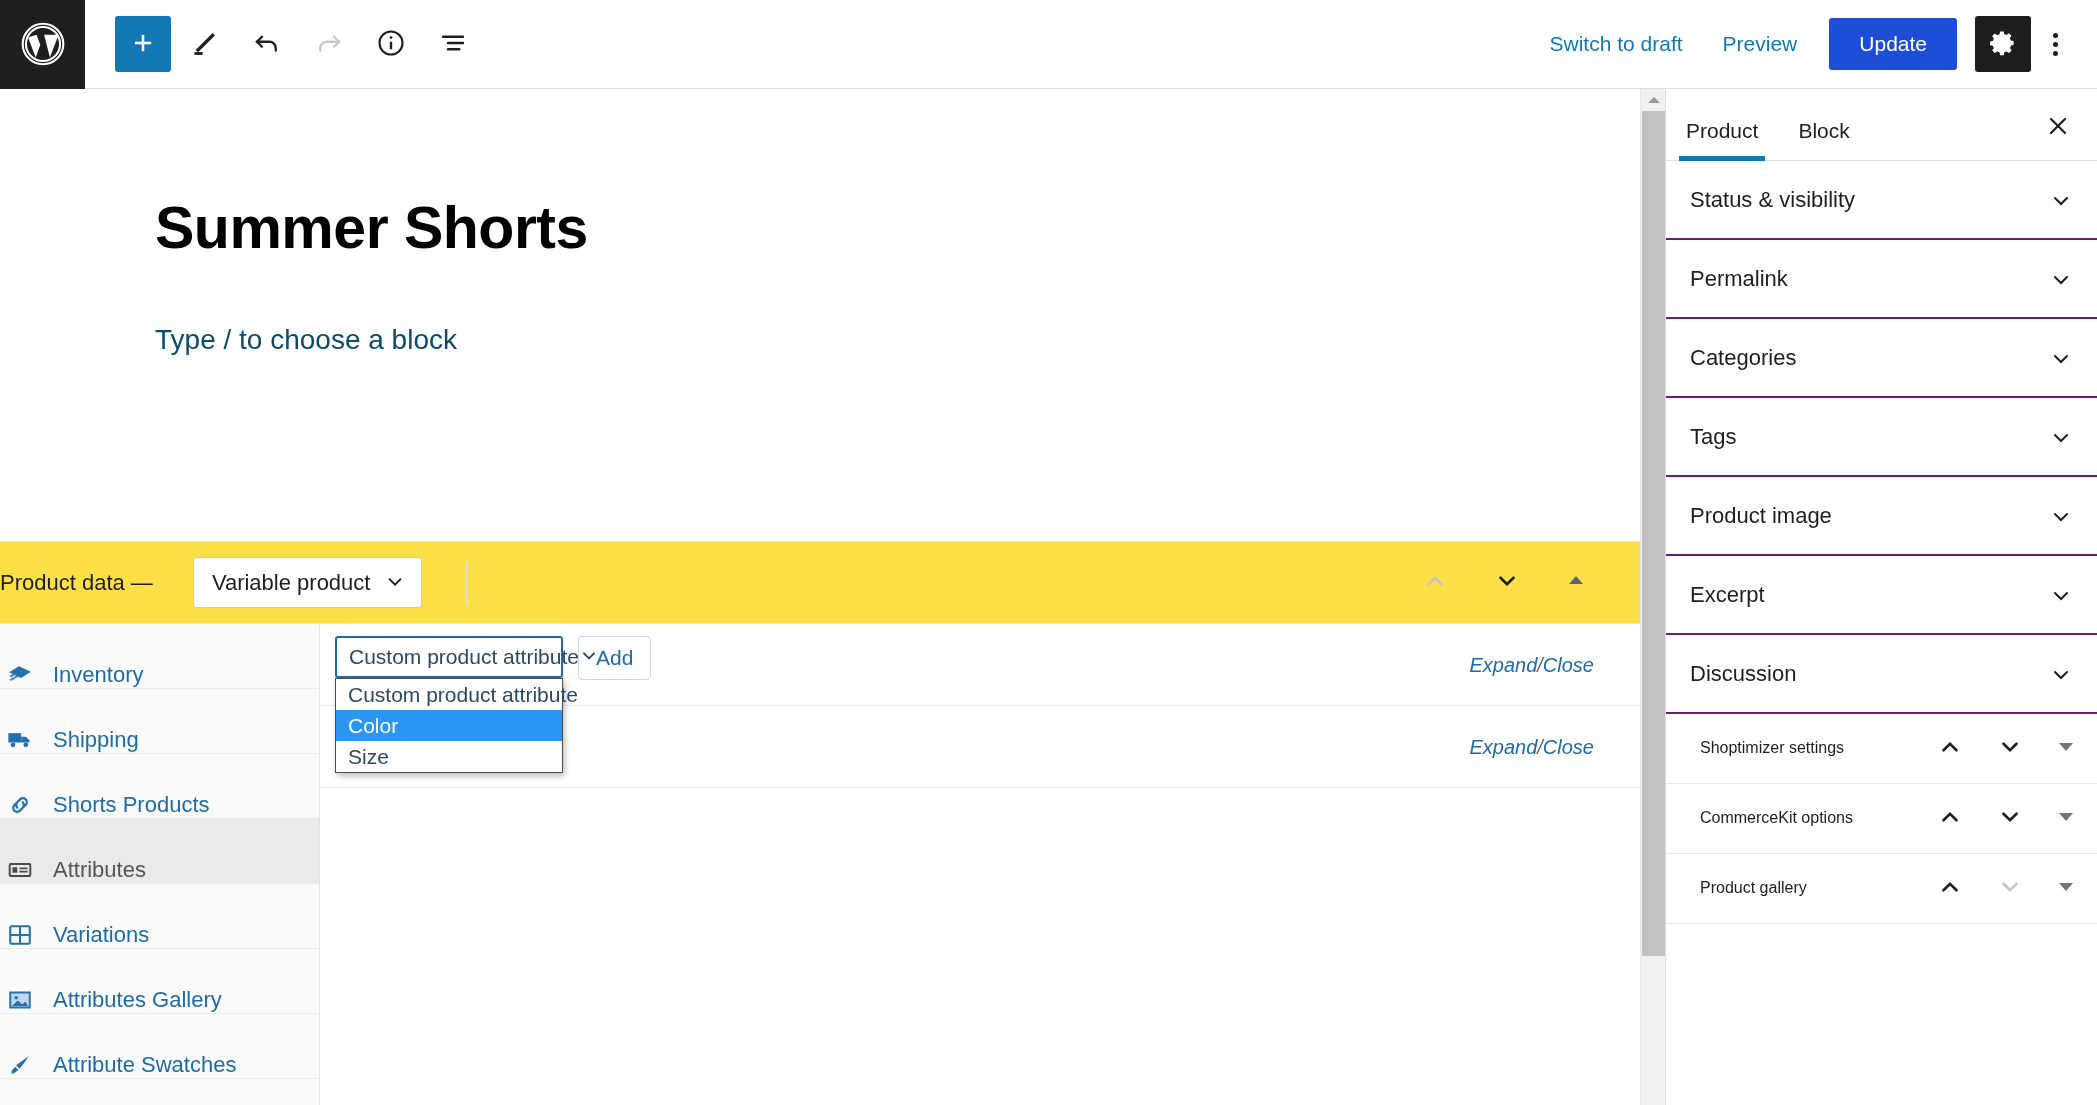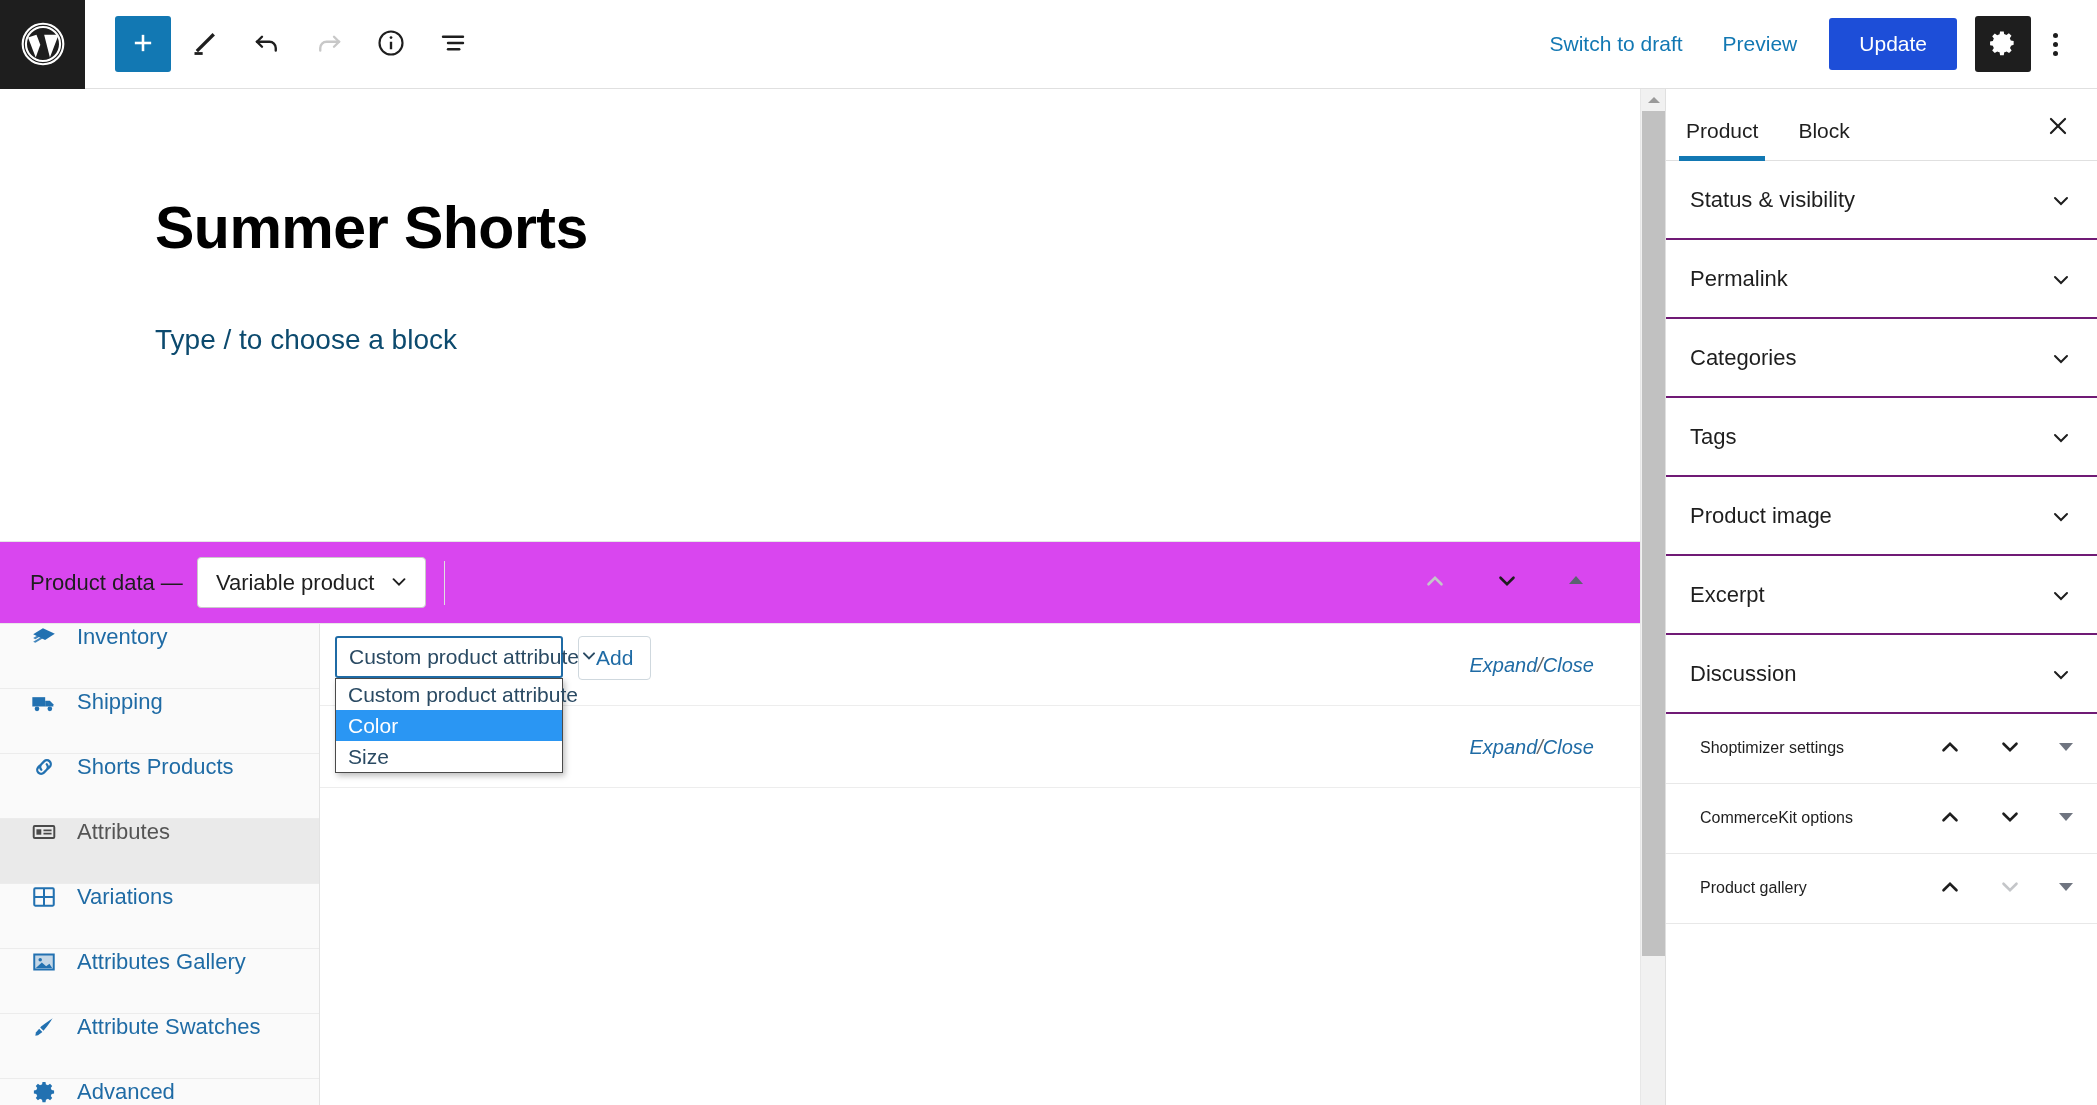--- a/index.html
+++ b/index.html
@@ -71,22 +71,22 @@
   }
 
   
   #product-data-box {
     position: absolute; top: 452px; left: 0; width: 1640px;
     border-top: 1px solid #e5e5e5;
     background: #fff;
   }
   #pd-header {
     height: 82px; display: flex; align-items: center;
-    padding-left: 30px; border-bottom: 1px solid #e8e8e8;
-    background: #d946ef; position: relative;
+    border-bottom: 1px solid #e8e8e8;
+    background: #fde047; position: relative; gap: 26px;
   }
   #pd-label { font-size: 22px; color: #1e1e1e; margin-right: 14px; white-space: nowrap; }
   .wc-select {
     position: relative; display: inline-block;
   }
   .wc-select select {
     -webkit-appearance: none; appearance: none;
     font-family: "Liberation Sans", sans-serif;
     font-size: 22px; color: #1e1e1e;
     background: #fff; border: 1px solid #c9c9c9; border-radius: 4px;
@@ -105,22 +105,22 @@
   }
   .ctrl-btn { background:none;border:none;cursor:pointer;padding:8px;display:flex;align-items:center;justify-content:center; }
 
   
   #pd-body { display: flex; min-height: 587px; }
   #wc-tabs {
     width: 320px; flex: 0 0 320px;
     background: #fafafa; border-right: 1px solid #e3e3e3;
   }
   .wc-tab {
-    height: 65px; display: flex; align-items: flex-start;
-    padding-left: 29px; gap: 18px;
+    height: 65px; display: flex; align-items: flex-end;
+    padding-left: 5px; gap: 18px;
     border-bottom: 1px solid #ececec;
     cursor: pointer; background: #fafafa;
   }
   .wc-tab.active { background: #eaeaea; }
   .wc-tab .t-label { font-size: 22px; color: #1f6ba5; }
   .wc-tab.active .t-label { color: #555; }
   .wc-tab .t-icon { width: 30px; display:flex; align-items:center; justify-content:center; }
 
   #wc-panels {
     flex: 1 1 auto; position: relative; background: #fff;

